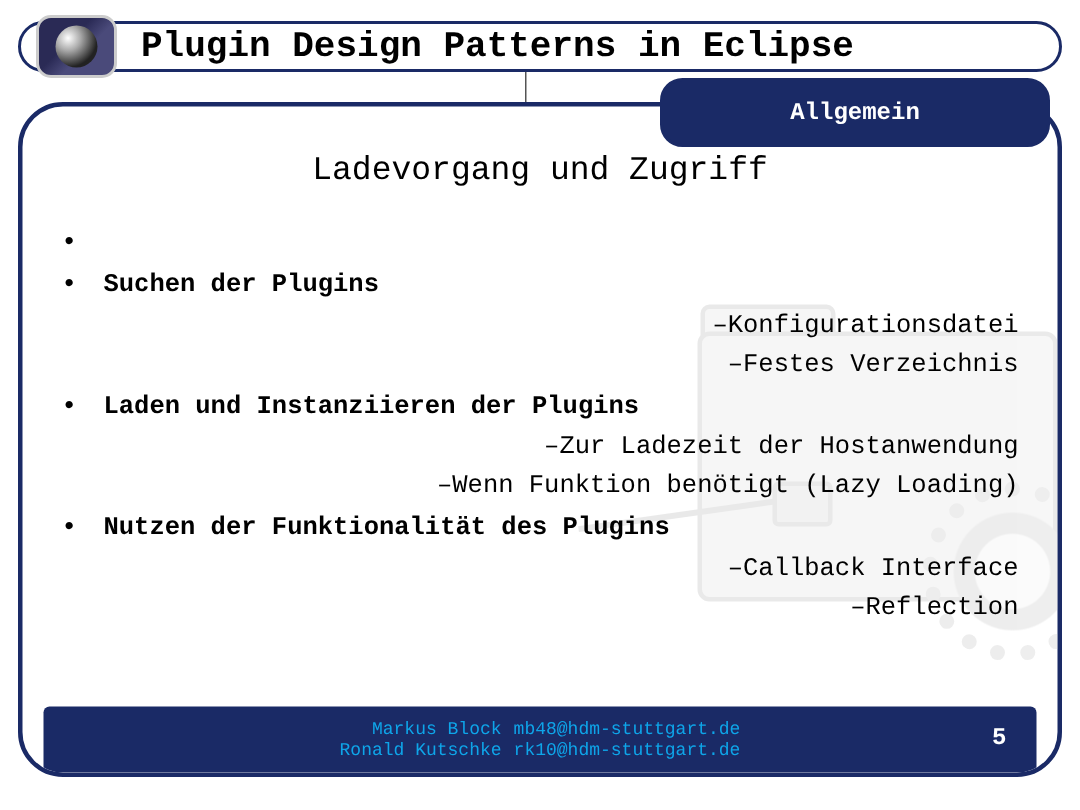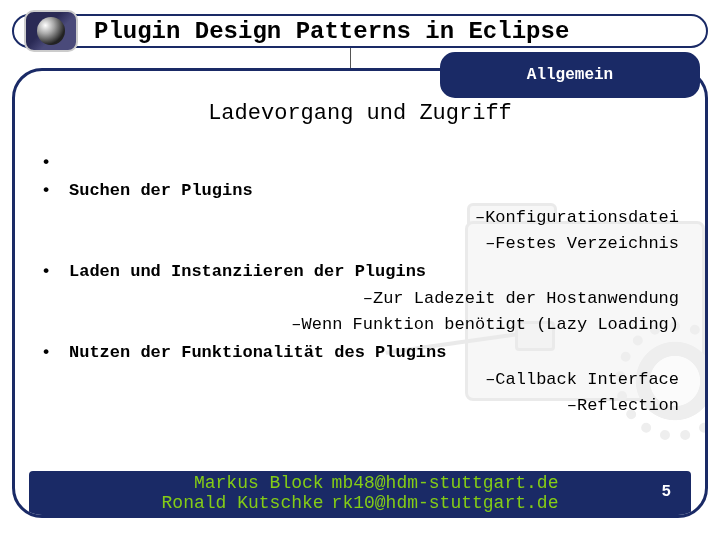--- a/index.html
+++ b/index.html
@@ -123,22 +123,22 @@
     left: 14px;
     right: 14px;
     bottom: 0;
     height: 44px;
     background: #1a2a66;
     border-top-left-radius: 4px;
     border-top-right-radius: 4px;
     display: flex;
     align-items: center;
     justify-content: center;
-    color: #84cc16;
-    font-size: 18px;
+    color: #0ea5e9;
+    font-size: 12px;
   }
   .footer-names { text-align: right; margin-right: 8px; white-space: pre; }
   .footer-emails { text-align: center; white-space: pre; }
   .footer-logo {
     position: absolute;
     left: 28px;
     bottom: 6px;
     width: 78px;
     height: 26px;
     background: #eee;

